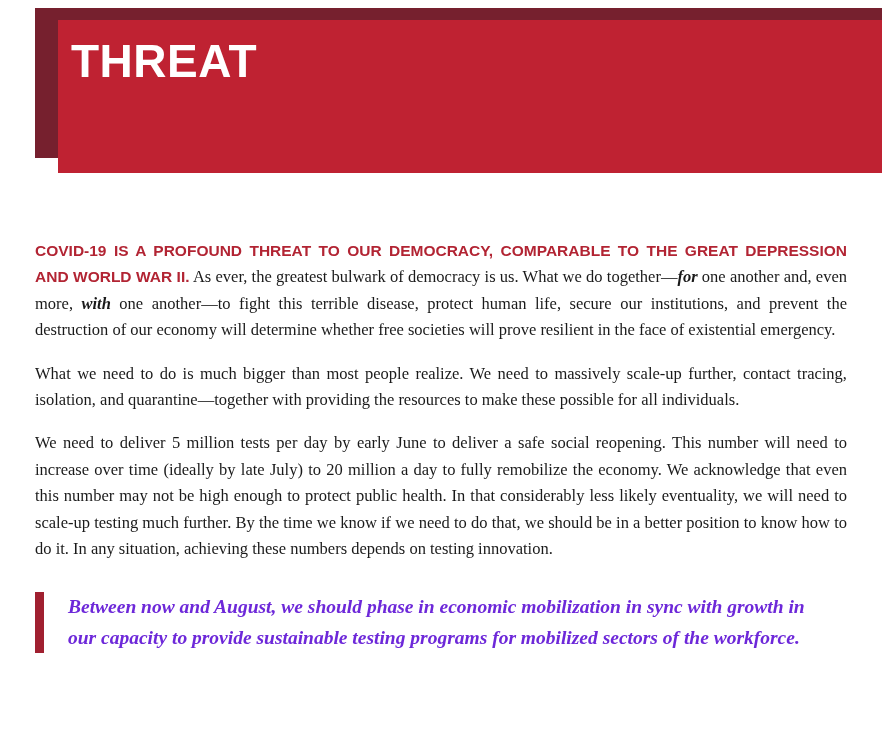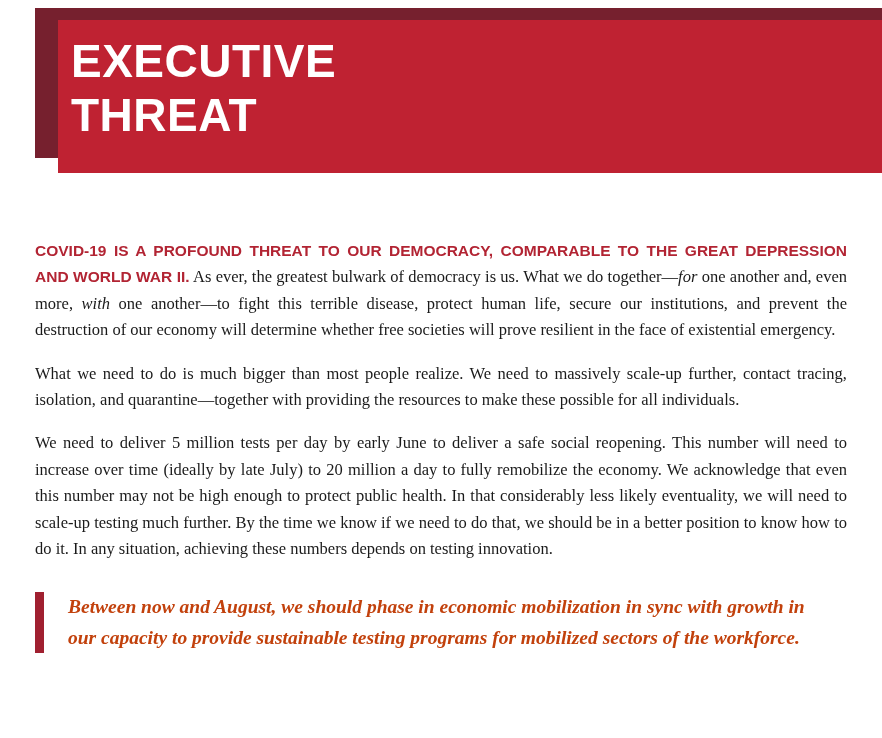--- a/index.html
+++ b/index.html
@@ -55,52 +55,51 @@
     color: #1a1a1a;
     text-align: justify;
     margin-bottom: 17px;
   }
   .lead-in {
     font-family: "Liberation Sans", "DejaVu Sans", sans-serif;
     font-weight: bold;
     color: #b22433;
     font-size: 15.5px;
   }
-  .it { font-style: italic; }
+  .it { font-style: italic; font-weight: bold; }
   
   .pull-quote {
     display: flex;
     margin-top: 30px;
     align-items: stretch;
   }
   .pull-quote-bar {
     width: 9px;
     background: #a02030;
     flex: 0 0 9px;
   }
   .pull-quote-text {
     padding-left: 24px;
     padding-right: 30px;
     font-size: 19.5px;
     line-height: 1.55;
     font-weight: bold;
     font-style: italic;
-    color: #c2410c;
+    color: #6d28d9;
     text-align: left;
   }
 </style>
 </head>
 <body>
 
 <div class="page">
 
   <div class="banner-back"></div>
   <div class="banner-front">
     <div class="page-title">
-      <div>EXECUTIVE</div>
       <div>THREAT</div>
     </div>
   </div>
 
   <div class="content">
 
     <p class="para"><span class="lead-in">COVID-19 IS A PROFOUND THREAT TO OUR DEMOCRACY, COMPARABLE TO THE GREAT DEPRESSION AND WORLD WAR II.</span><span> As ever, the greatest bulwark of democracy is us. What we do together—</span><span class="it">for</span><span> one another and, even more, </span><span class="it">with</span><span> one another—to fight this terrible disease, protect human life, secure our institutions, and prevent the destruction of our economy will determine whether free societies will prove resilient in the face of existential emergency.</span></p>
 
     <p class="para">What we need to do is much bigger than most people realize. We need to massively scale-up further, contact tracing, isolation, and quarantine—together with providing the resources to make these possible for all individuals.</p>
 

